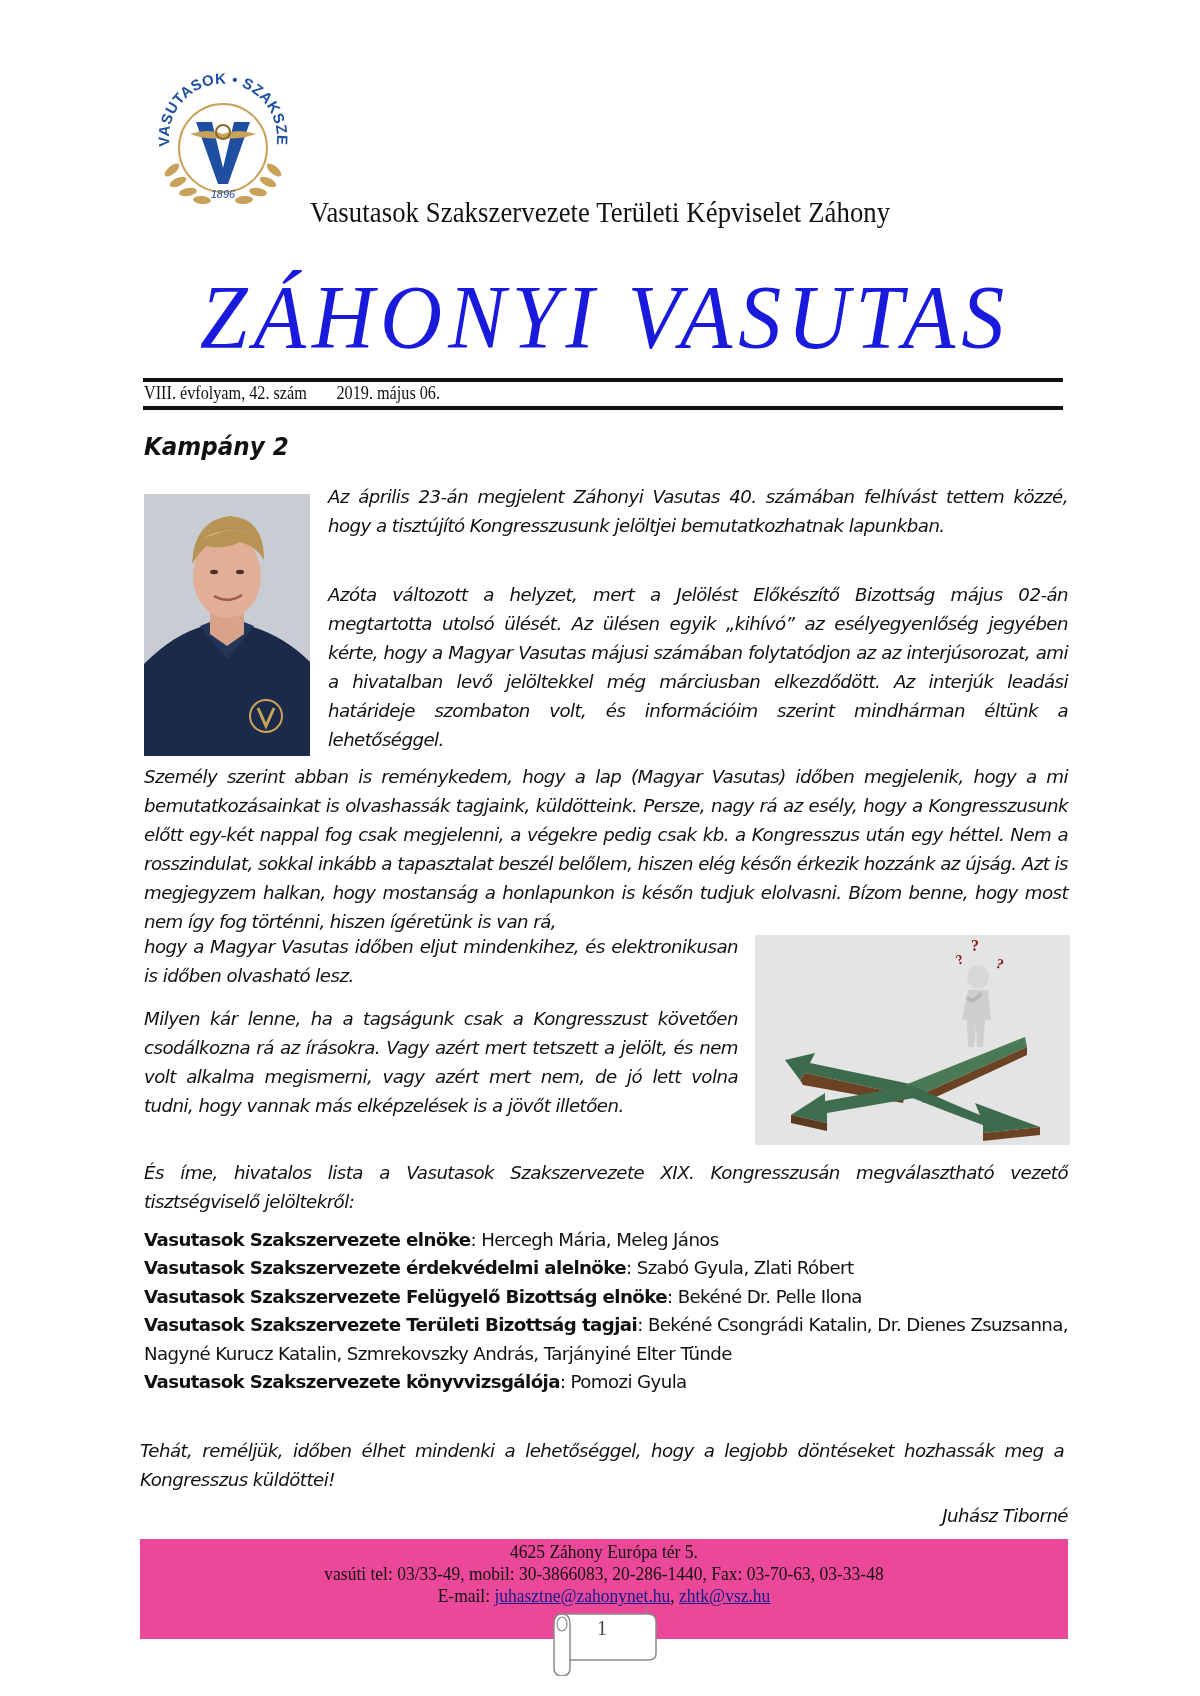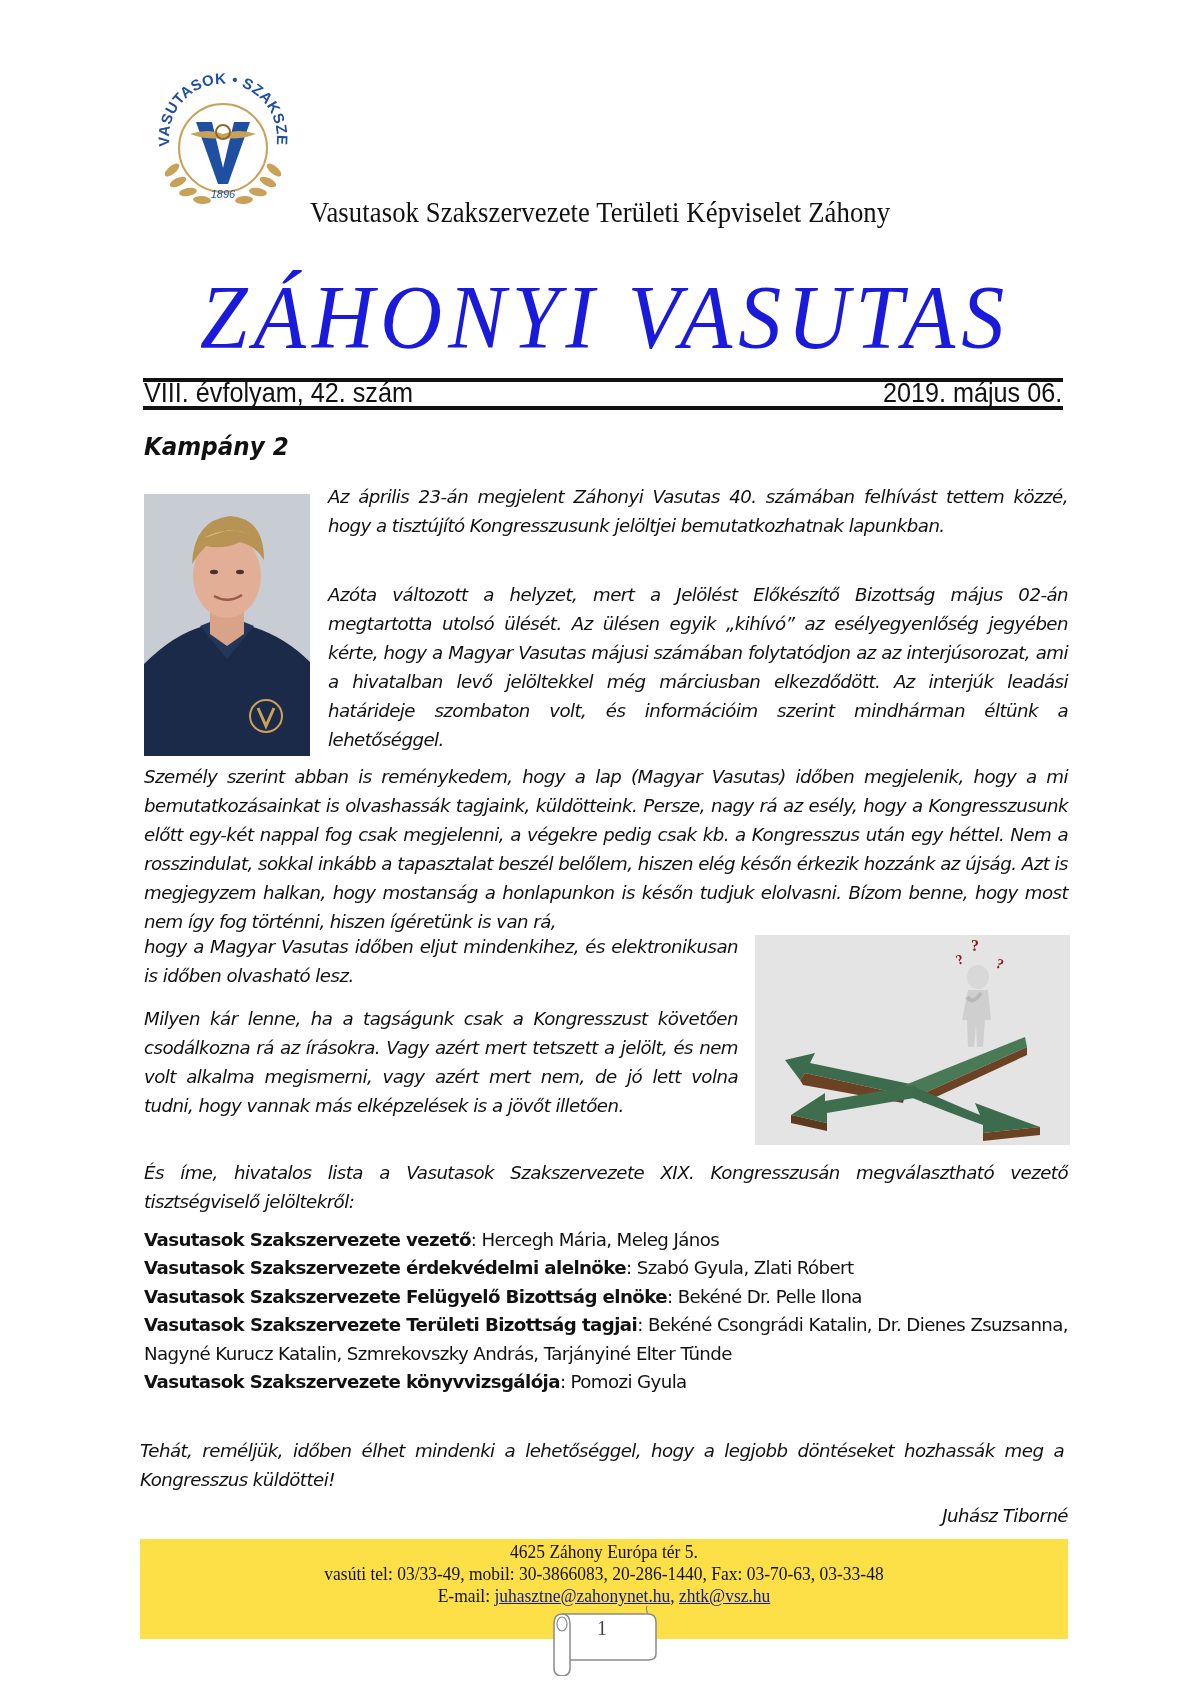--- a/index.html
+++ b/index.html
@@ -6,21 +6,21 @@
   body { width: 1200px; height: 1696px; position: relative; overflow: hidden; font-family: "Liberation Sans", sans-serif; color: #111; }
 
   .logo { position: absolute; left: 148px; top: 70px; width: 150px; height: 145px; }
   .org-line { position: absolute; left: 310px; top: 196px; font-family: "Liberation Serif", serif; font-size: 29px; color: #111; letter-spacing: 0.1px; transform: scaleX(0.92); transform-origin: left top; white-space: nowrap; }
 
   .masthead { position: absolute; left: 140px; top: 268px; width: 930px; text-align: center; font-family: "Liberation Serif", serif; font-style: italic; font-size: 86px; color: #1a1adc; letter-spacing: 6px; white-space: nowrap; transform: scaleY(1.05); }
 
   .rule { position: absolute; left: 143px; width: 920px; background: #111; }
   .rule.top { top: 378px; height: 4px; }
   .rule.bottom { top: 406px; height: 4px; }
-  .issue-row { position: absolute; left: 144px; top: 380px; width: 918px; height: 26px; font-family: Liberation Sans, sans-serif; font-size: 28px; display: flex; justify-content: space-between; align-items: center; }
+  .issue-row { position: absolute; left: 144px; top: 380px; width: 918px; height: 26px; font-family: Liberation Serif, serif; font-size: 18px; display: flex; align-items: center; }
   .issue-row span { transform: scaleX(0.9); display: inline-block; }
   .issue-left { transform-origin: left center; }
   .issue-right { transform-origin: right center; }
 
   .article-title { position: absolute; left: 144px; top: 432px; font-family: "DejaVu Sans", sans-serif; font-weight: bold; font-style: italic; font-size: 25px; color: #111; transform: scaleX(0.92); transform-origin: left top; }
 
   .photo { position: absolute; left: 144px; top: 494px; width: 166px; height: 262px; overflow: hidden; background: #c9ccd2; }
   .illustration { position: absolute; left: 755px; top: 935px; width: 315px; height: 210px; overflow: hidden; background: #e3e3e3; }
 
   .body-text { position: absolute; font-family: "DejaVu Sans", sans-serif; font-style: italic; font-size: 18.2px; line-height: 29px; text-align: justify; color: #111; letter-spacing: -0.55px; }
@@ -31,21 +31,21 @@
   .p3b { left: 144px; top: 932px; width: 594px; }
   .p4 { left: 144px; top: 1004px; width: 594px; }
   .p5 { left: 144px; top: 1158px; width: 924px; }
   .p6 { left: 140px; top: 1436px; width: 924px; }
   .signature { position: absolute; right: 132px; top: 1505px; font-family: "DejaVu Sans", sans-serif; font-style: italic; font-size: 18.2px; letter-spacing: -0.55px; text-align: right; }
 
   .candidates { position: absolute; left: 144px; top: 1226px; width: 924px; font-family: "DejaVu Sans", sans-serif; font-size: 18.2px; line-height: 28.4px; letter-spacing: -0.6px; text-align: justify; }
   .cand { margin: 0; }
   .cand b { font-weight: bold; }
 
-  .footer { position: absolute; left: 140px; top: 1539px; width: 928px; height: 100px; background: #fde047; font-family: "Liberation Serif", serif; font-size: 19px; line-height: 22px; text-align: center; color: #111; padding-top: 2px; box-sizing: border-box; }
+  .footer { position: absolute; left: 140px; top: 1539px; width: 928px; height: 100px; background: #ec4899; font-family: "Liberation Serif", serif; font-size: 19px; line-height: 22px; text-align: center; color: #111; padding-top: 2px; box-sizing: border-box; }
   .footer .line { transform: scaleX(0.92); white-space: nowrap; }
   .footer a { color: #111a8a; text-decoration: underline; }
 
   .page-scroll { position: absolute; left: 552px; top: 1606px; width: 110px; height: 70px; }
   .page-num { position: absolute; left: 597px; top: 1617px; font-family: "Liberation Serif", serif; font-size: 20px; color: #444; }
 </style>
 </head>
 <body>
 
 <div class="logo">
@@ -155,21 +155,21 @@
     <text x="203" y="30" font-family="Liberation Serif, serif" font-size="14" font-weight="bold" fill="#8a1a1a" transform="rotate(-20 203 30)">?</text>
     <text x="240" y="32" font-family="Liberation Serif, serif" font-size="14" font-weight="bold" fill="#8a1a1a" transform="rotate(20 240 32)">?</text>
   </svg>
 </div>
 
 <div class="body-text p5">
   <p>És íme, hivatalos lista a Vasutasok Szakszervezete XIX. Kongresszusán megválasztható vezető tisztségviselő jelöltekről:</p>
 </div>
 
 <div class="candidates">
-  <p class="cand"><b>Vasutasok Szakszervezete vezető</b>: <span>Hercegh Mária, Meleg János</span></p>
+  <p class="cand"><b>Vasutasok Szakszervezete elnöke</b>: <span>Hercegh Mária, Meleg János</span></p>
   <p class="cand"><b>Vasutasok Szakszervezete érdekvédelmi alelnöke</b>: <span>Szabó Gyula, Zlati Róbert</span></p>
   <p class="cand"><b>Vasutasok Szakszervezete Felügyelő Bizottság elnöke</b>: <span>Bekéné Dr. Pelle Ilona</span></p>
   <p class="cand"><b>Vasutasok Szakszervezete Területi Bizottság tagjai</b>: <span>Bekéné Csongrádi Katalin, Dr. Dienes Zsuzsanna, Nagyné Kurucz Katalin, Szmrekovszky András, Tarjányiné Elter Tünde</span></p>
   <p class="cand"><b>Vasutasok Szakszervezete könyvvizsgálója</b>: <span>Pomozi Gyula</span></p>
 </div>
 
 <div class="body-text p6">
   <p>Tehát, reméljük, időben élhet mindenki a lehetőséggel, hogy a legjobb döntéseket hozhassák meg a Kongresszus küldöttei!</p>
 </div>
 

